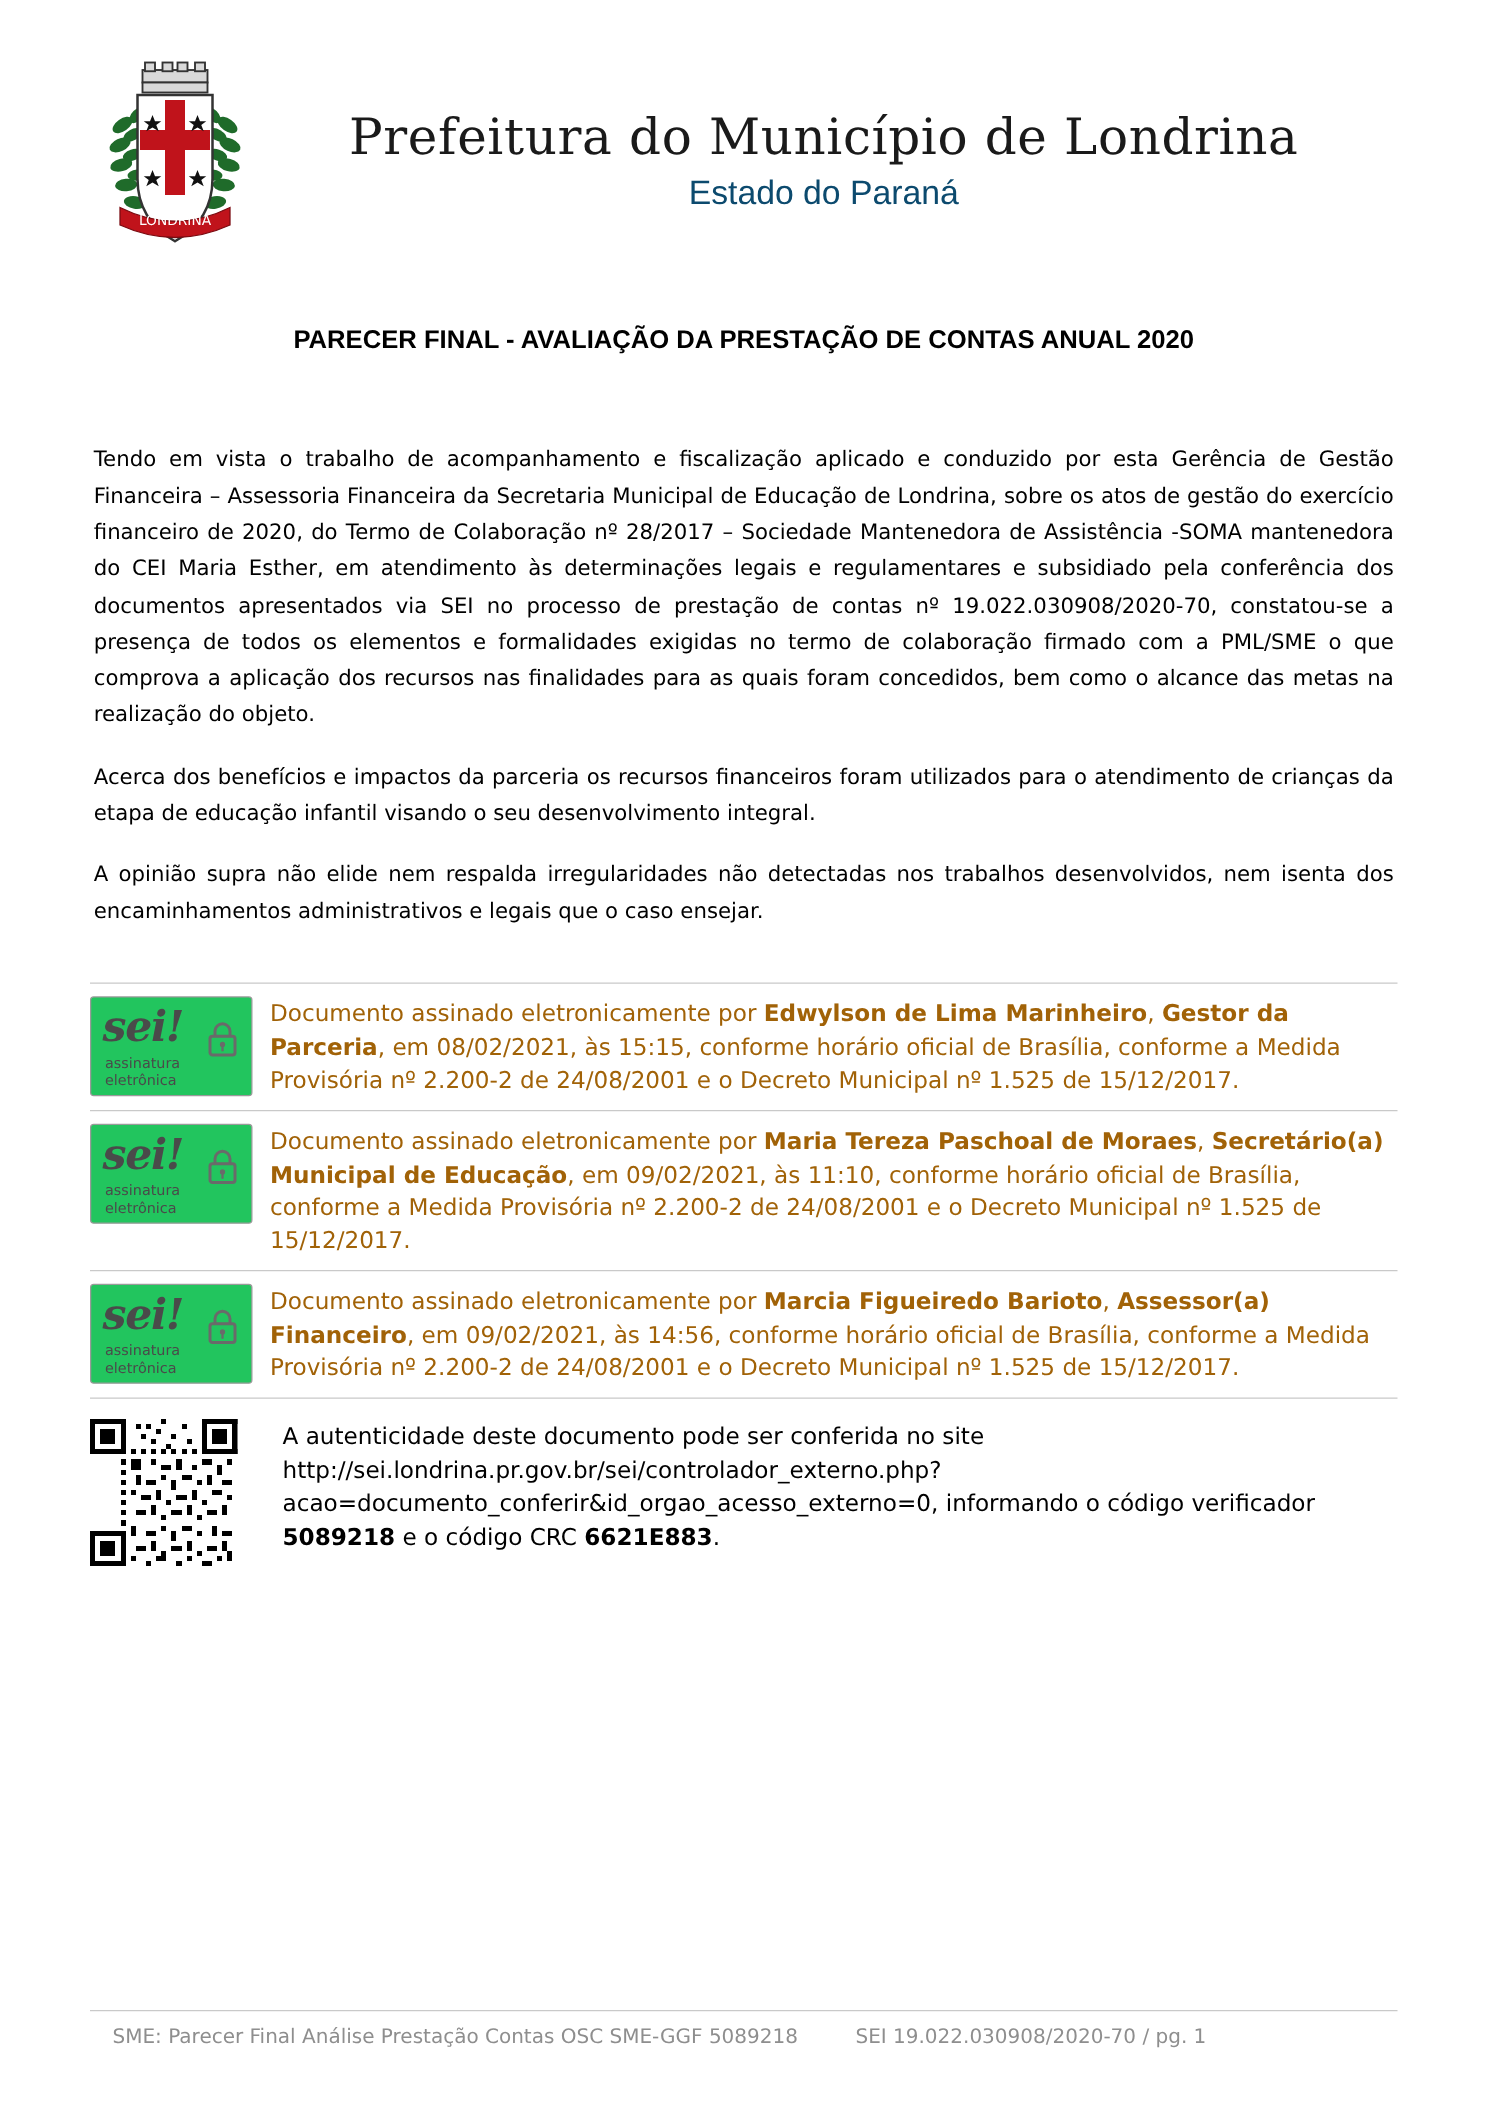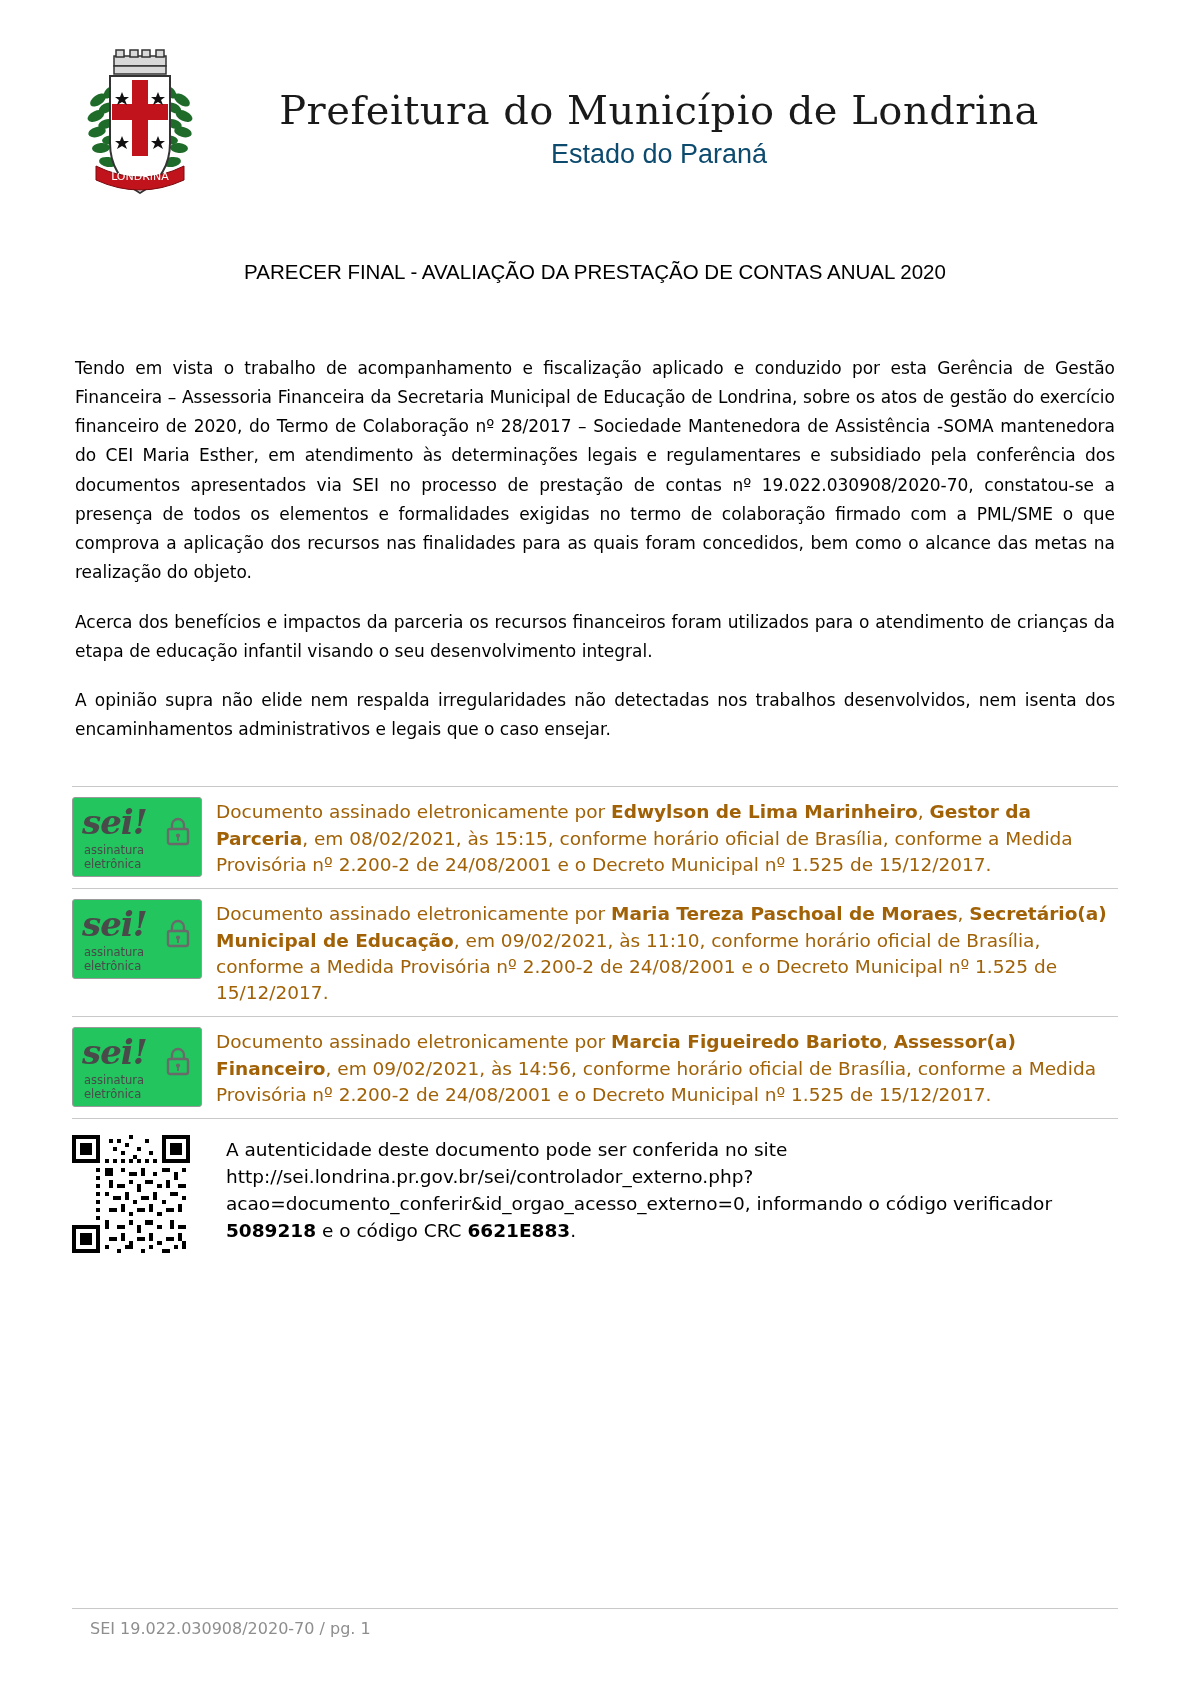--- a/index.html
+++ b/index.html
@@ -57,21 +57,21 @@
     margin-top: 6px;
   }
 
   
   .doc-title-wrap {
     margin-top: 40px;
     padding: 0 75px;
   }
   .doc-title {
     font-family: "Liberation Sans", sans-serif;
-    font-weight: normal;
+    font-weight: bold;
     font-size: 20.5px;
     text-align: center;
     color: #000;
     line-height: 1.35;
   }
   .doc-subtitle {
     font-family: "Liberation Sans", sans-serif;
     font-weight: bold;
     font-size: 20.5px;
     text-align: center;
@@ -447,16 +447,17 @@
         </g>
       </svg>
     </div>
     <div class="auth-text">
       <span>A autenticidade deste documento pode ser conferida no site</span><br>
       <span>http://sei.londrina.pr.gov.br/sei/controlador_externo.php?acao=documento_conferir&amp;id_orgao_acesso_externo=0</span><span>, informando o código verificador </span><b>5089218</b><span> e o código CRC </span><b>6621E883</b><span>.</span>
     </div>
   </div>
 
   <div class="footer">
+    <span>SME: Parecer Final Análise Prestação Contas OSC SME-GGF 5089218</span>
     <span>SEI 19.022.030908/2020-70 / pg. 1</span>
   </div>
 
 </div>
 
 </body></html>

